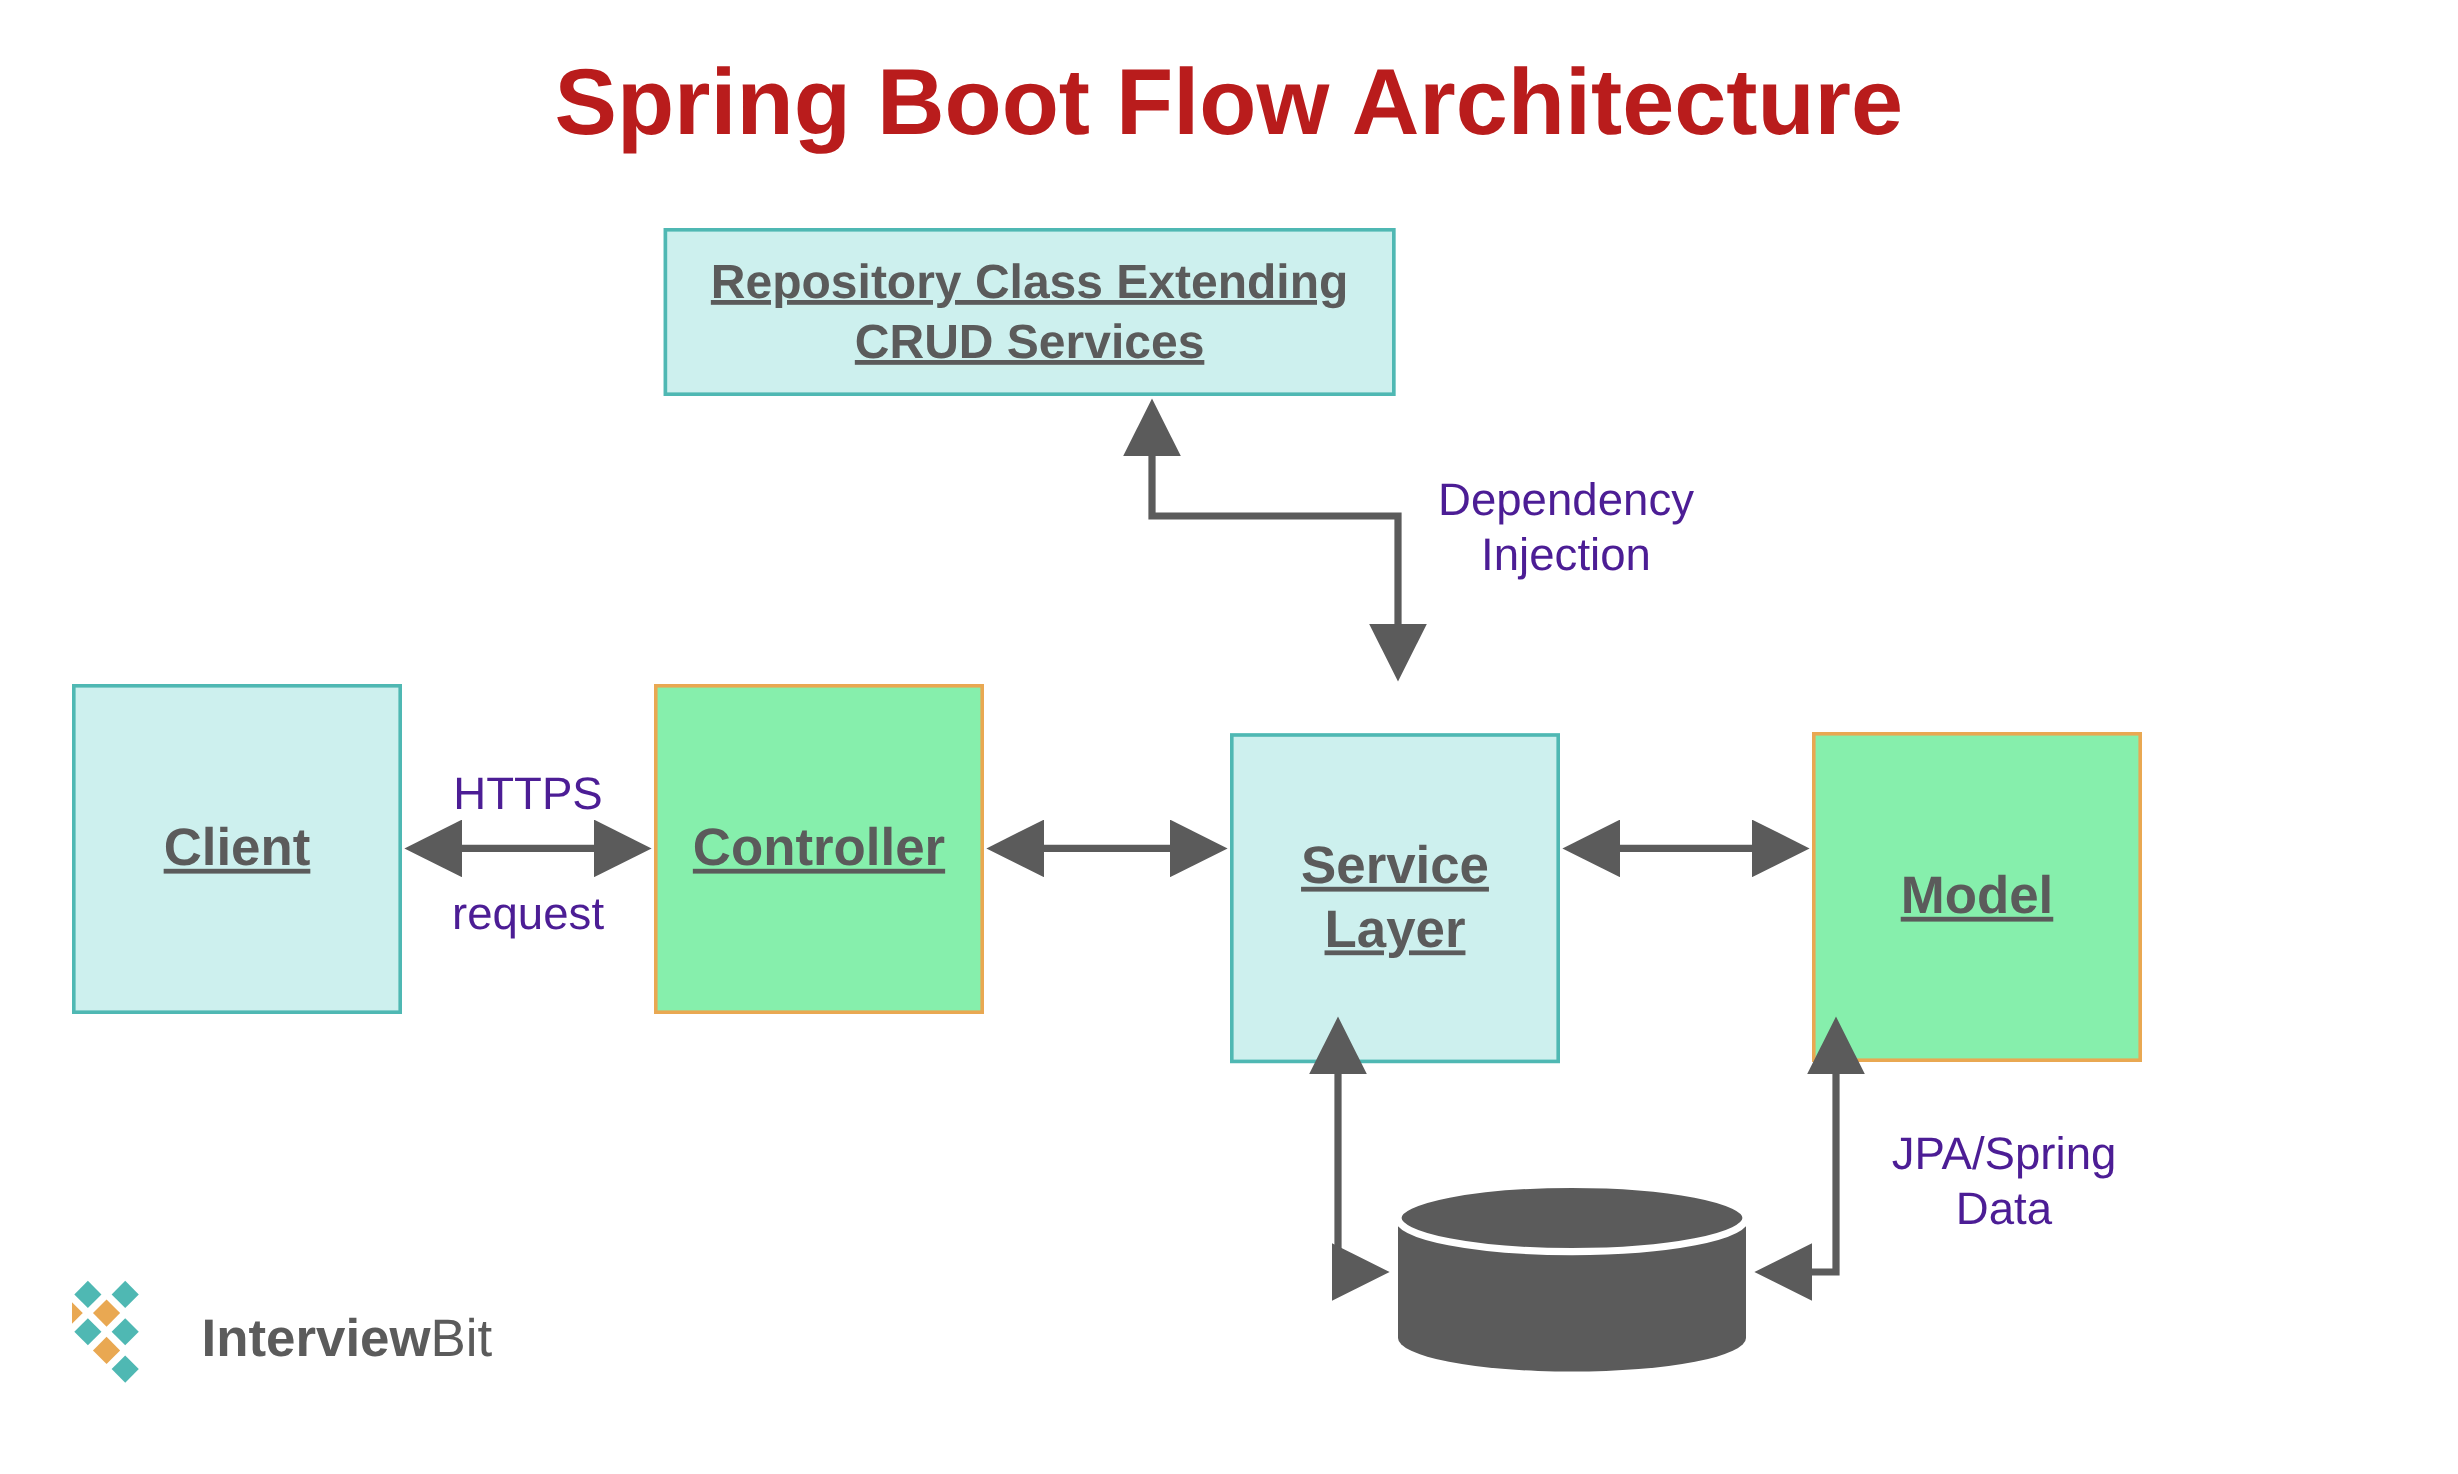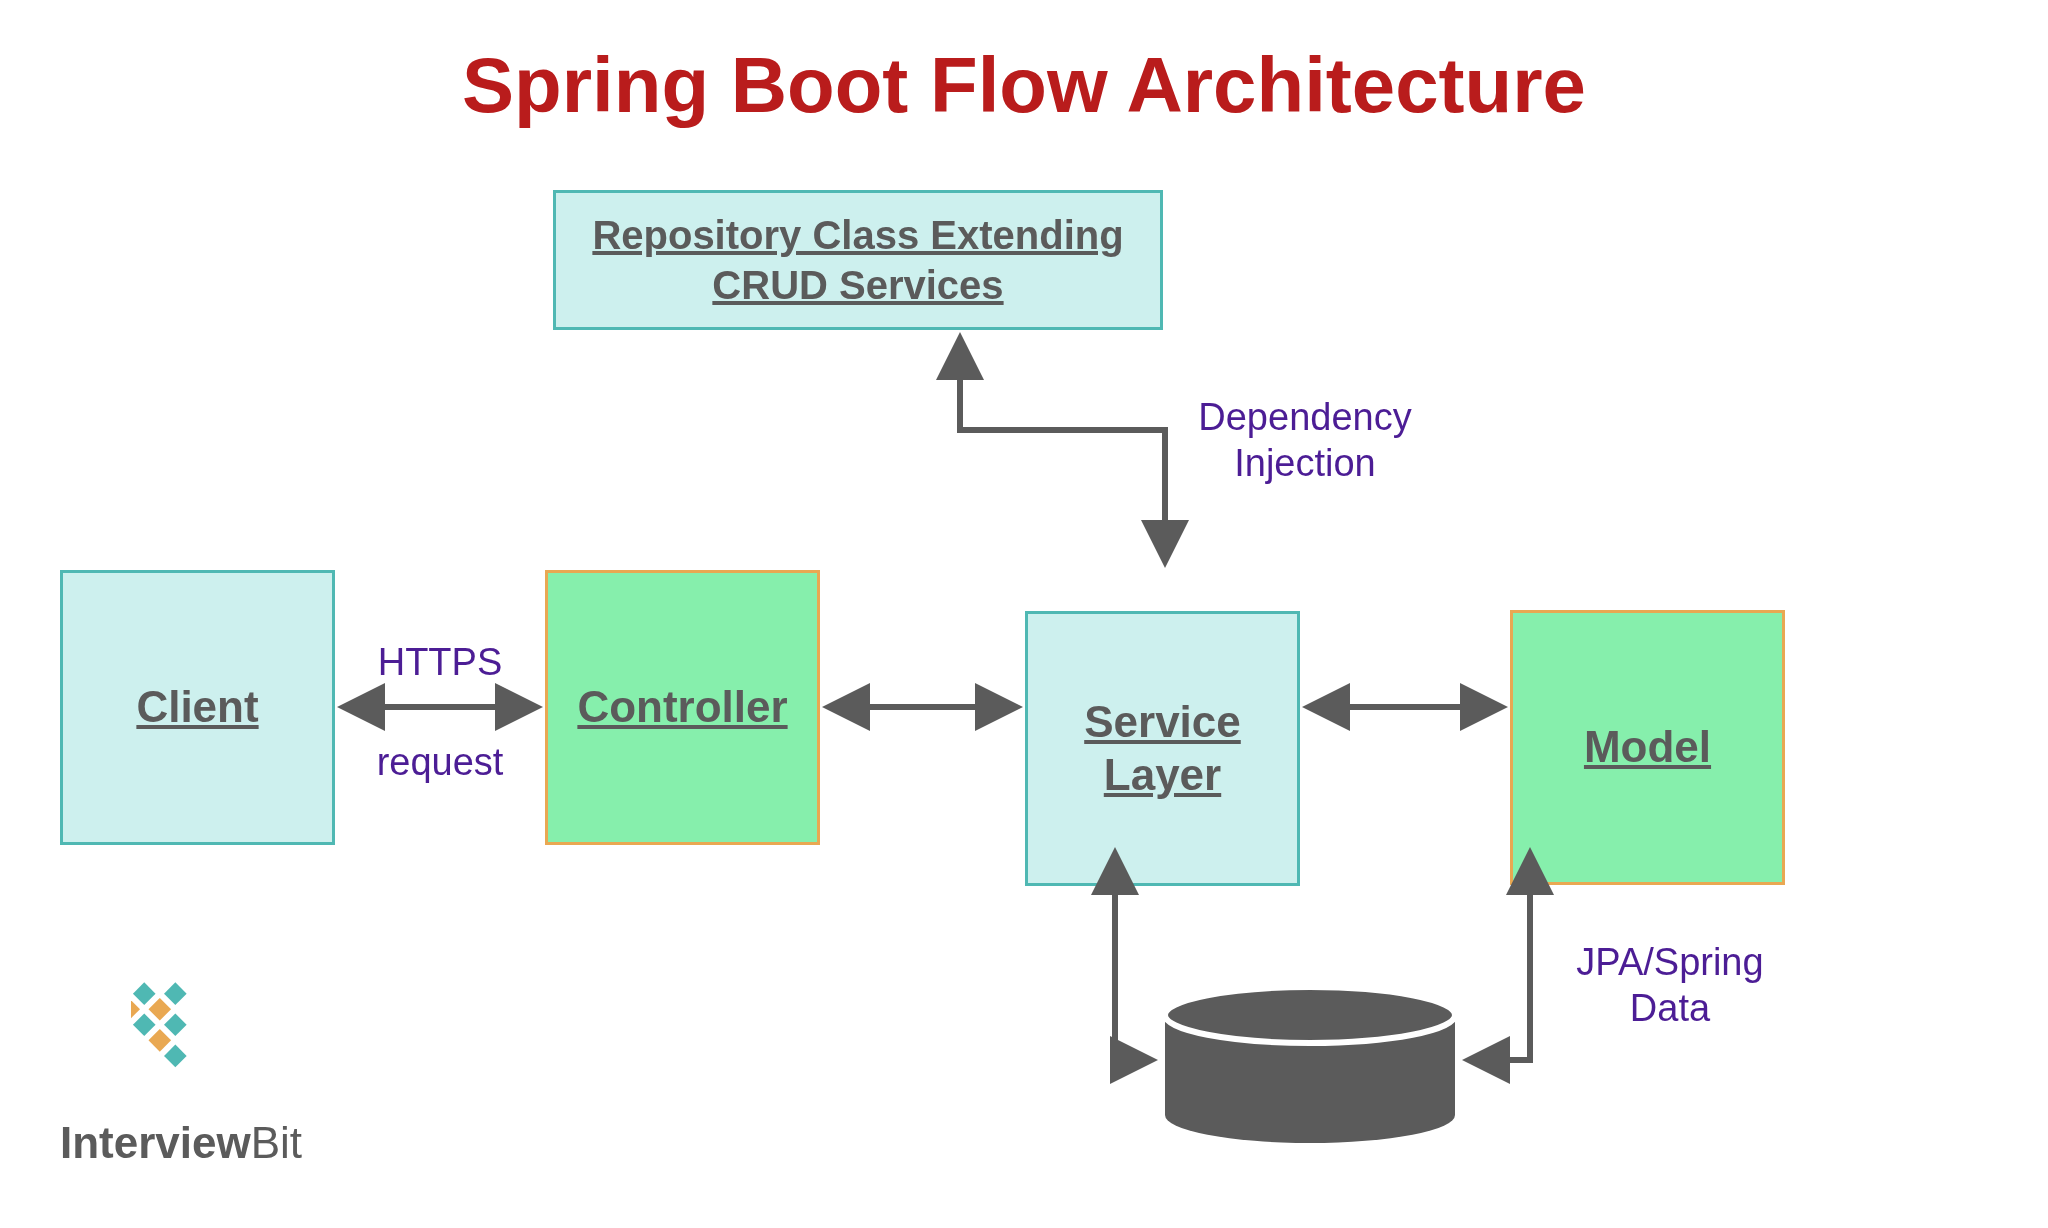--- a/index.html
+++ b/index.html
@@ -59,22 +59,21 @@
     font-weight: 600;
     text-align: center;
     width: 100%;
   }
   .logo {
     position: absolute;
     left: 60px;
     bottom: 60px;
     display: flex;
     align-items: center;
-    gap: 36px;
-    flex-direction: column;
+    gap: 8px;
   }
   .logo-text {
     font-size: 44px;
     font-weight: 700;
     color: #5b5b5b;
   }
   .logo-text .light { font-weight: 400; }
 </style>
 </head>
 <body>

